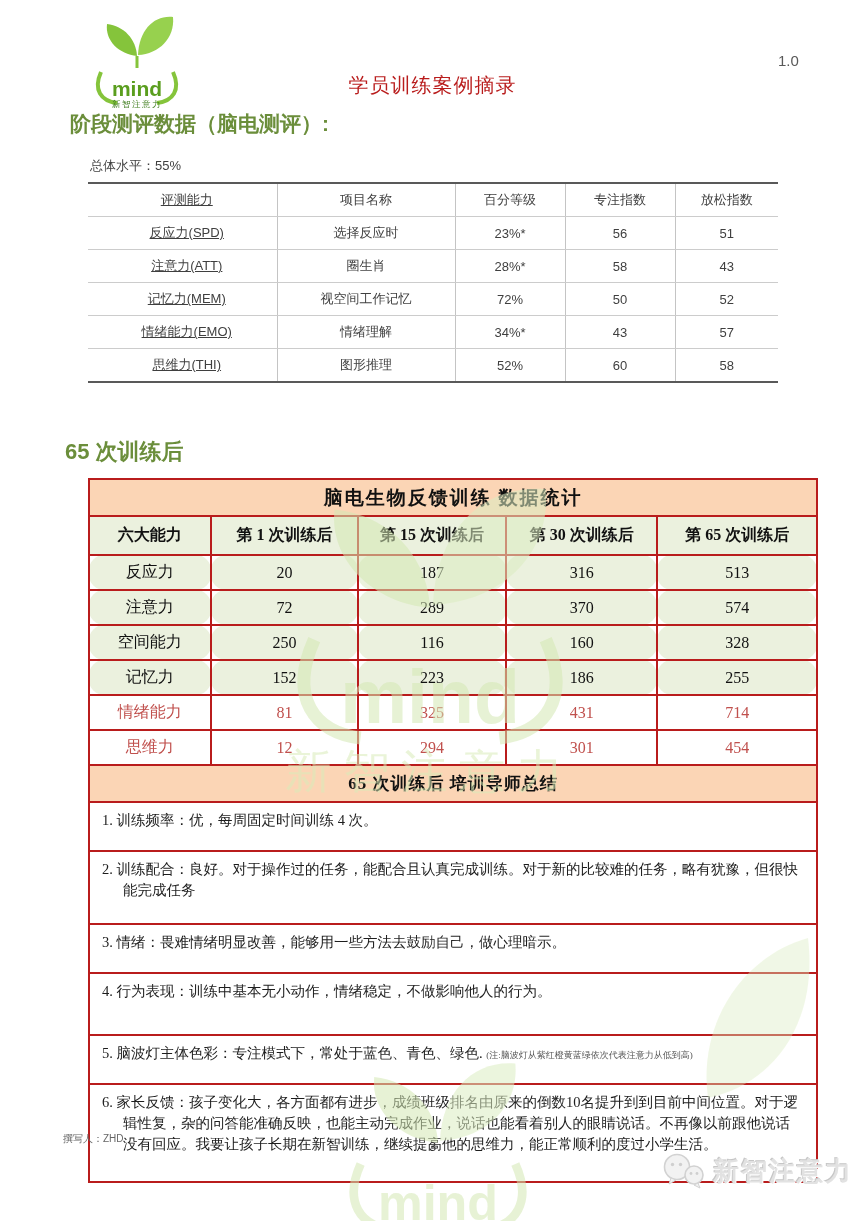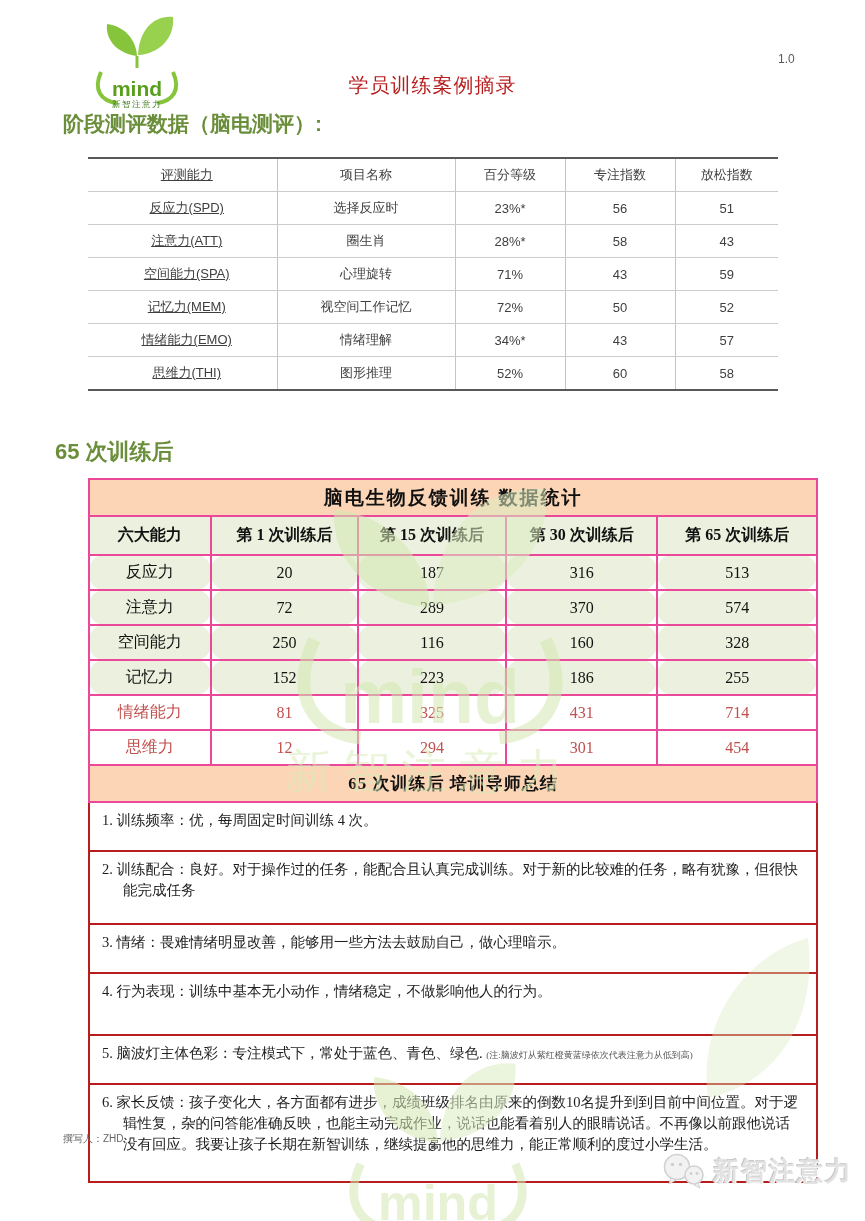--- a/index.html
+++ b/index.html
@@ -6,40 +6,40 @@
   body{
     width:865px;height:1221px;position:relative;overflow:hidden;
     background:#ffffff;
     font-family:"Liberation Sans","DejaVu Sans",sans-serif;
     color:#262626;
   }
   .abs{position:absolute;}
 
   
   #logo{left:85px;top:10px;width:104px;height:98px;}
-  #version{left:778px;top:52px;font-size:12px;color:#595959;}
+  #version{left:778px;top:52px;font-size:15px;color:#595959;}
   #doc-title{left:0;right:0;top:72px;text-align:center;font-size:20px;color:#b91c1c;letter-spacing:1px;}
   .green-heading{color:#6B8E3B;font-weight:bold;}
-  #h1{left:63px;top:110px;font-size:21px;}
-  #h2{left:55px;top:437px;font-size:22px;}
+  #h1{left:70px;top:110px;font-size:21px;}
+  #h2{left:65px;top:437px;font-size:22px;}
 
   
   #t1wrap{left:88px;top:157px;width:690px;}
   #overall{font-size:13px;color:#3f3f3f;margin:0 0 7px 2px;font-weight:500;}
   table{border-collapse:collapse;}
   .t1{width:690px;font-size:13px;color:#3f3f3f;border-top:2px solid #595959;border-bottom:2px solid #595959;}
   .t1 td{height:30px;text-align:center;border-right:1px solid #c4c4c4;border-bottom:1px solid #cccccc;}
   .t1 td:last-child{border-right:none;}
   .t1 tr:last-child td{border-bottom:none;}
   .t1 td:first-child{text-align:center;padding-left:10px;text-decoration:underline;}
 
   
   #t2wrap{left:88px;top:478px;width:730px;}
   .t2{width:730px;font-family:"Liberation Serif","DejaVu Serif",serif;color:#111;}
-  .t2 td{border:2px solid #ec4899;text-align:center;height:31px;font-size:16px;}
+  .t2 td{border:2px solid #b91c1c;text-align:center;height:31px;font-size:16px;}
   .t2 tr.title-row td{background:#FBD5B5;font-size:19px;font-weight:bold;height:33px;letter-spacing:2px;}
   .t2 tr.head-row td{background:#EBF1DE;font-weight:600;height:35px;}
   .t2 tr.green-row td{background:#EBF1DE;border-radius:15px;}
   .t2 tr.red-row td{background:#ffffff;color:#C0504D;}
   .t2 tr.summary-row td{background:#FBD5B5;font-weight:bold;font-size:17px;height:33px;letter-spacing:1px;}
   .t2 tr.note-row td{
     text-align:left;vertical-align:top;background:#fff;
     padding:7px 12px 9px 12px;font-size:14.5px;color:#1d1d1d;
     border:2px solid #b91c1c;line-height:1.45;
   }
@@ -77,20 +77,21 @@
     <text x="52" y="86" font-size="21" font-weight="bold" fill="#5a9e1e" text-anchor="middle" font-family="Liberation Sans, sans-serif">mind</text>
     <text x="52" y="97" font-size="8.5" fill="#3f7d1e" text-anchor="middle" letter-spacing="1.5">新智注意力</text>
   </svg>
 </div>
 
 <div class="abs" id="version">1.0</div>
 <div class="abs" id="doc-title">学员训练案例摘录</div>
 <div class="abs green-heading" id="h1">阶段测评数据（脑电测评）:</div>
 
 <div class="abs" id="t1wrap">
+  <div id="overall">总体水平：55%</div>
   <table class="t1">
     <colgroup>
         <col style="width:189px">
         <col style="width:178px">
         <col style="width:110px">
         <col style="width:110px">
         <col style="width:103px">
       </colgroup>
     <tbody>
         <tr>
@@ -108,27 +109,20 @@
       <td>51</td>
     </tr>
     <tr>
       <td>注意力(ATT)</td>
       <td>圈生肖</td>
       <td>28%*</td>
       <td>58</td>
       <td>43</td>
     </tr>
     <tr>
-      <td>空间能力(SPA)</td>
-      <td>心理旋转</td>
-      <td>71%</td>
-      <td>43</td>
-      <td>59</td>
-    </tr>
-    <tr>
       <td>记忆力(MEM)</td>
       <td>视空间工作记忆</td>
       <td>72%</td>
       <td>50</td>
       <td>52</td>
     </tr>
     <tr>
       <td>情绪能力(EMO)</td>
       <td>情绪理解</td>
       <td>34%*</td>

